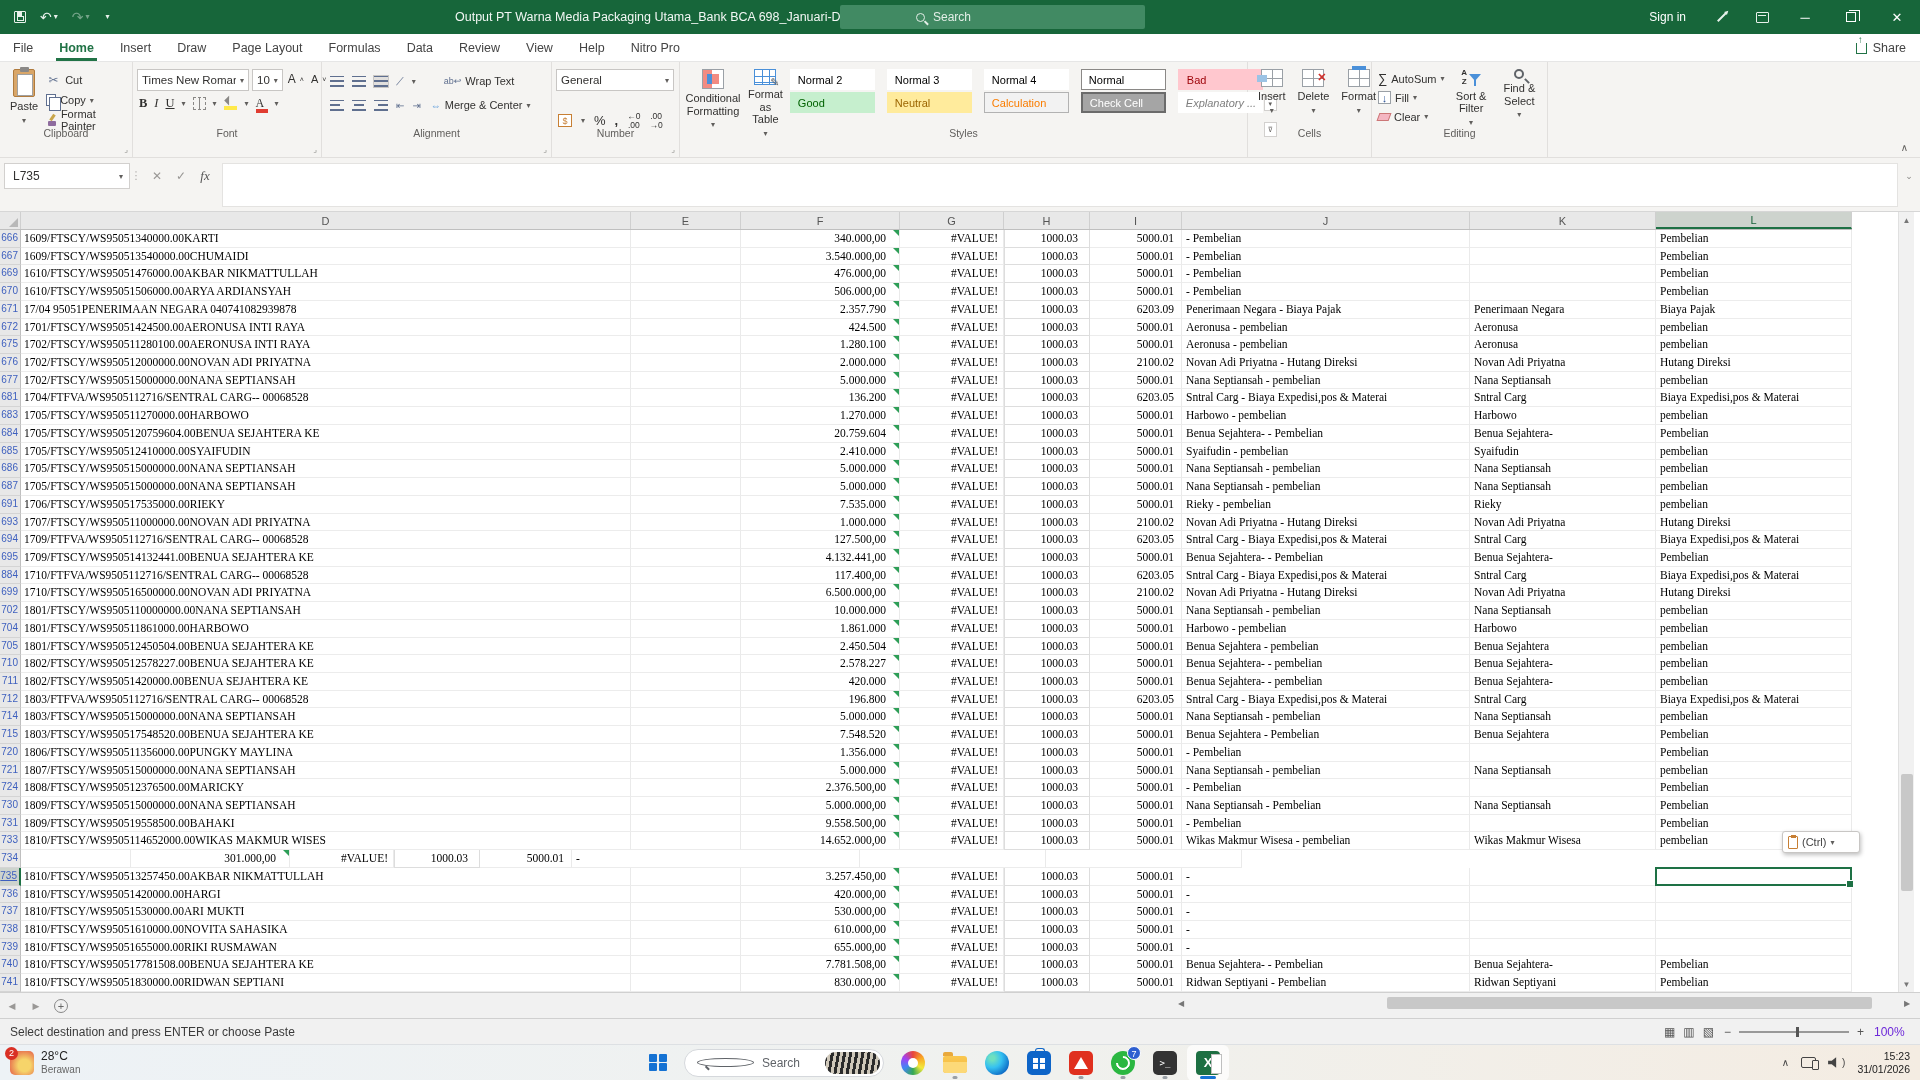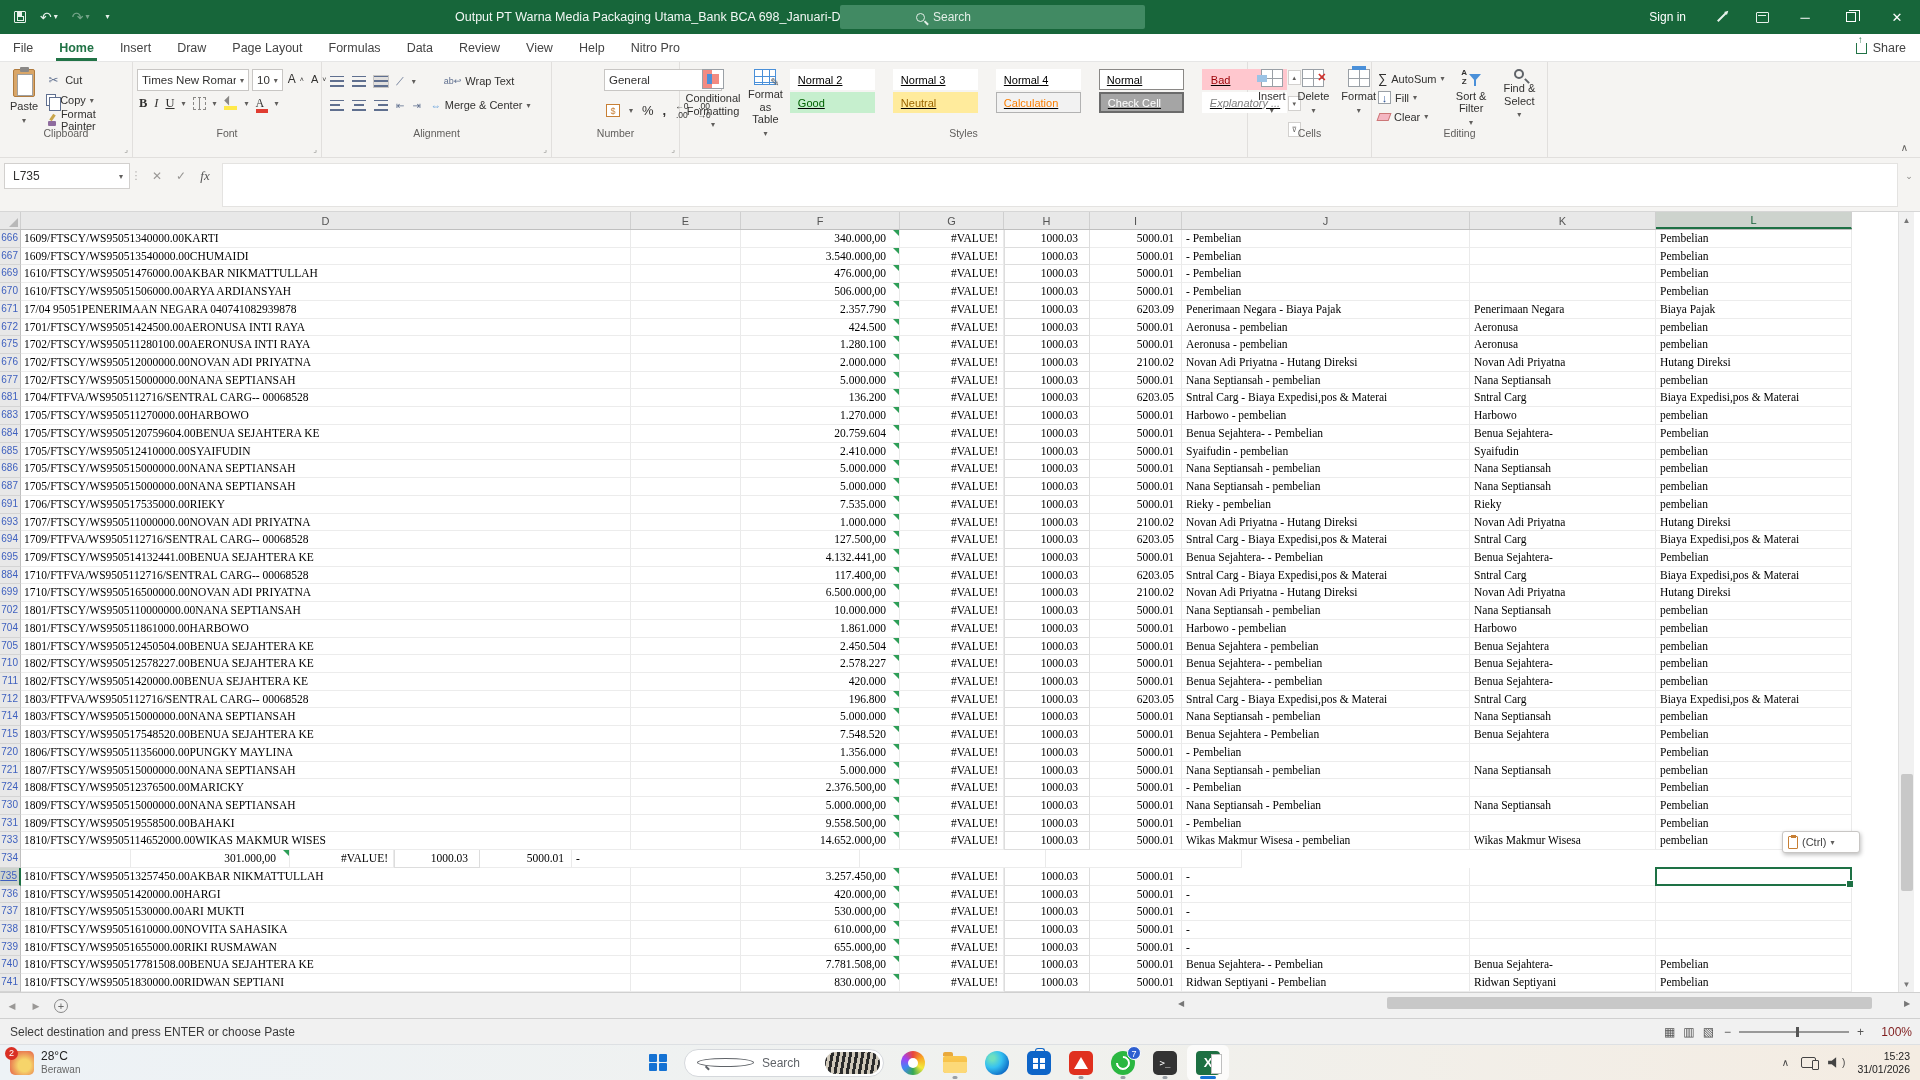--- a/index.html
+++ b/index.html
@@ -82,21 +82,21 @@
   .decsm { font-size:8.5px; color:#323130; line-height:1; text-align:center; }
   .icon-cf { width:22px; height:20px; background:linear-gradient(90deg,#F28B82 0 45%,#fff 45%); border:1px solid #9aa0a6; position:relative; }
   .icon-cf::after { content:""; position:absolute; inset:4px 4px 4px 4px; background:linear-gradient(90deg,#4A90D9 0 45%, #F28B82 45%); }
   .icon-fat { width:22px; height:20px; border:1px solid #4A90D9; background:
       linear-gradient(#4A90D9 0 0) 0 6px/100% 1px no-repeat,
       linear-gradient(#4A90D9 0 0) 0 12px/100% 1px no-repeat,
       linear-gradient(#4A90D9 0 0) 7px 0/1px 100% no-repeat,
       linear-gradient(#4A90D9 0 0) 14px 0/1px 100% no-repeat, #fff; position:relative; }
   .icon-fat::after { content:"✎"; position:absolute; right:-4px; bottom:-5px; font-size:11px; color:#5f6368; }
   .gallery { display:flex; flex-direction:column; gap:2px; padding:3px 1px; }
-  .grow-s { display:flex; gap:18px;text-decoration:underline; }
+  .grow-s { display:flex; gap:12px; }
   .stylecell { width:85px; height:21px; font-size:11px; display:flex; align-items:center; padding-left:7px; background:#fff; color:#000; border:1px solid transparent; white-space:nowrap; overflow:hidden; }
   .st-normal { border:1px solid #8a8886; outline:2px solid #fff; outline-offset:-3px; }
   .st-bad { background:#FFC7CE; color:#9C0006;padding-left:8px; }
   .st-good { background:#C6EFCE; color:#006100; }
   .st-neutral { background:#FFEB9C; color:#9C6500; }
   .st-calculation { background:#F2F2F2; color:#FA7D00; border:1px solid #B2B2B2; }
   .st-checkcell { background:#A5A5A5; color:#fff; border:2px solid #6b6b6b; }
   .st-explanatory { color:#7F7F7F; font-style:italic; }
   .galscroll { display:flex; flex-direction:column; justify-content:space-between; width:14px; padding:4px 0; align-items:center; color:#605E5C; font-size:7px; }
   .galscroll div { border:1px solid #D2D0CE; width:13px; height:15px; display:flex; align-items:center; justify-content:center; background:#fff; }
@@ -172,21 +172,21 @@
   .hsb .hthumb { position:absolute; left:28%; width:68%; top:1px; height:12px; background:#C8C8C8; border-radius:2px; }
 
   
   .statusbar { height:26px; background:#F1F1F1; border-top:1px solid #D0D0D0; display:flex; align-items:center; flex:none; font-size:12px; color:#3A3A3A; position:relative; }
   .status-msg { padding-left:10px; }
   .sb-right { position:absolute; right:8px; display:flex; align-items:center; gap:10px; }
   .viewics { display:flex; gap:8px; font-size:12px; color:#555; }
   .zoomctl { display:flex; align-items:center; gap:8px; color:#555; }
   .ztrack { width:110px; height:2px; background:#999; position:relative; }
   .zhandle { position:absolute; left:52%; top:-4px; width:3px; height:10px; background:#555; }
-  .zoomval { font-size:12px; color:#7f1d1d; width:38px; text-align:right; }
+  .zoomval { font-size:12px; color:#6d28d9; width:38px; text-align:left; }
 
   
   .taskbar { height:36px; flex:none; background:linear-gradient(90deg,#EDF2F6 0%,#F0F1EE 55%,#F4ECE2 100%); border-top:1px solid #DDE0E3; display:flex; align-items:center; position:relative; }
   .weather { display:flex; align-items:center; gap:7px; padding-left:10px; }
   .wicon { width:24px; height:24px; border-radius:5px; background:radial-gradient(circle at 60% 60%, #F6D46A 30%, #E8744F 75%); position:relative; }
   .wbadge { position:absolute; top:-4px; left:-5px; width:13px; height:13px; background:#D93025; color:#fff; border-radius:50%; font-size:9px; line-height:13px; text-align:center; }
   .wtext { display:flex; flex-direction:column; line-height:1.1; }
   .wtemp { font-size:12px; color:#222; }
   .wcond { font-size:10px; color:#666; }
   .tb-center { position:absolute; left:640px; display:flex; align-items:center; gap:8px; height:36px; }
@@ -396,21 +396,21 @@
               <span>Merge &amp; Center</span>
               <span class="dd">▾</span>
             </span>
         </div>
       </div>
       <div class="rg-label">Alignment</div>
       <div class="launcher">⌟</div>
     </div>
 
     <div class="rgroup" style="width:128px;">
-      <div class="col" style="width:100%; padding-top:3px; gap:11px;margin-left:48px;">
+      <div class="col" style="width:100%; padding-top:3px; gap:21px;">
         <div class="fontbox numdd">
             <span>General</span>
             <span class="dd" style="margin-left:auto;">▾</span>
           </div>
         <div style="display:flex; align-items:center; gap:9px; padding-left:2px;">
           <span class="icon-acct">$</span>
             <span class="dd">▾</span>
           <span class="pct">%</span>
           <span class="pct" style="font-weight:bold;">,</span>
           <span class="decsm">←0<br>.00</span>

